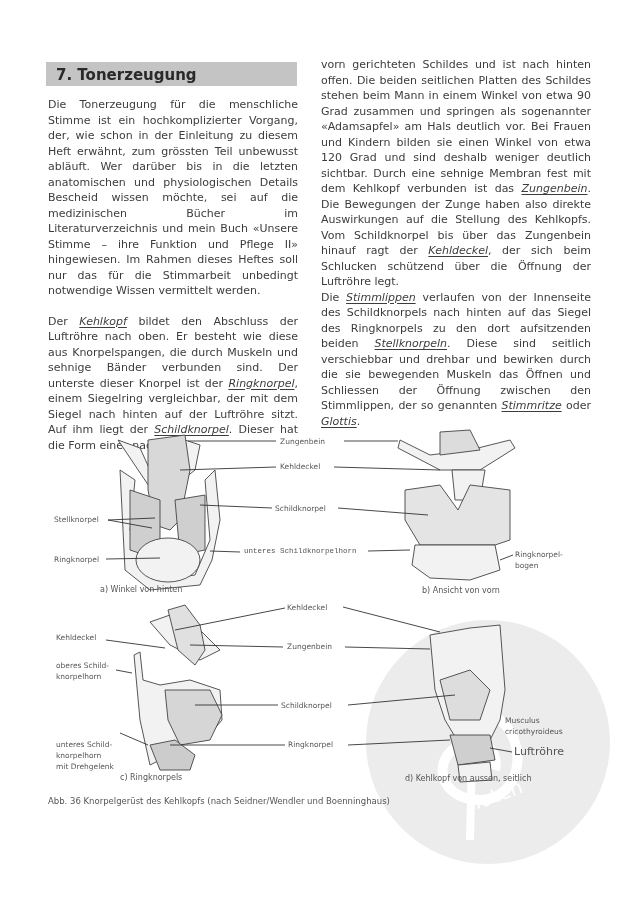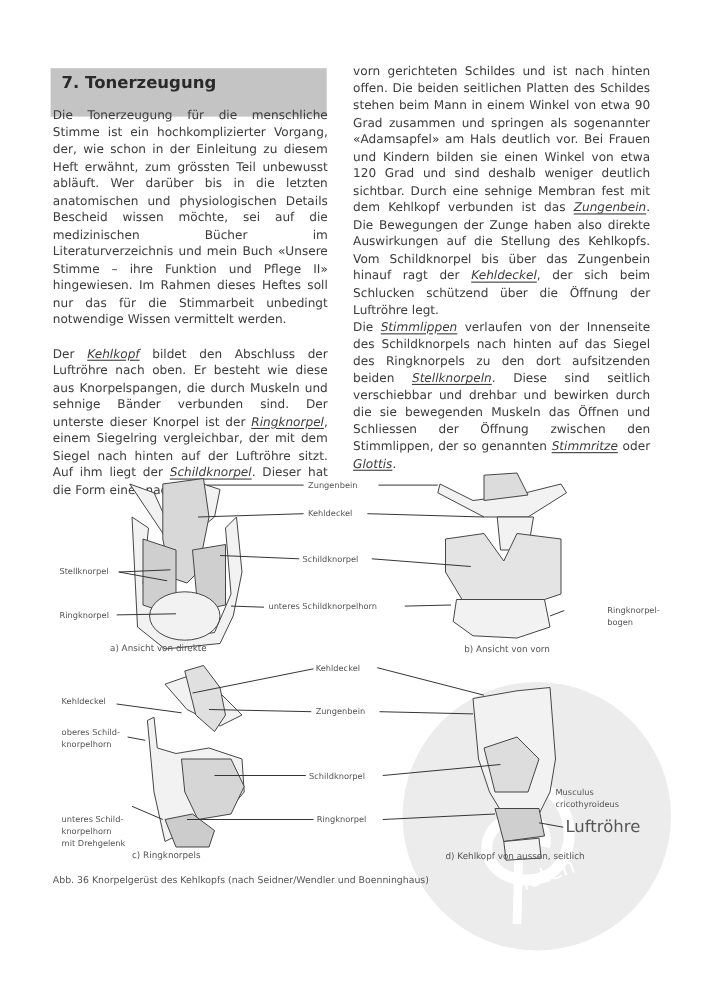--- a/index.html
+++ b/index.html
@@ -2,21 +2,21 @@
 <html><head>
 <meta charset="utf-8">
 <style>
   html, body { margin:0; padding:0; }
   body {
     width:640px; height:900px; background:#ffffff; position:relative; overflow:hidden;
     font-family:"DejaVu Sans", sans-serif; color:#3a3a3a;
   }
   .page { position:absolute; left:0; top:0; width:640px; height:900px; }
   .heading-bar {
-    position:absolute; left:46px; top:62px; width:251px; height:44px;
+    position:absolute; left:46px; top:62px; width:251px; height:24px;
     background:#c4c4c4;
   }
   .heading-bar span {
     position:absolute; left:10px; top:4px; font-size:15px; font-weight:bold; color:#2a2a2a;
   }
   .col {
     position:absolute; font-size:11px; line-height:15.5px; text-align:justify; color:#3c3c3c;
   }
   .col p { margin:0; }
   .col p + p.gap { margin-top:15px; }
@@ -115,31 +115,31 @@
       <line x1="348" y1="745" x2="450" y2="740"></line>
       <line x1="490" y1="748" x2="512" y2="752"></line>
     </g>
   </svg>
 
   <div class="lbl" style="left:280px;top:436px;">Zungenbein</div>
   <div class="lbl" style="left:280px;top:461px;">Kehldeckel</div>
   <div class="lbl" style="left:275px;top:503px;">Schildknorpel</div>
   <div class="lbl" style="left:54px;top:514px;">Stellknorpel</div>
   <div class="lbl" style="left:54px;top:554px;">Ringknorpel</div>
-  <div class="lbl" style="left:244px;top:546px;">unteres Schildknorpelhorn</div>
-  <div class="lbl" style="left:515px;top:549px;margin-left:37px;"><span>Ringknorpel-</span><br><span>bogen</span></div>
-  <div class="cap" style="left:100px;top:585px;">a) Ansicht von direkte</div>
+  <div class="lbl" style="left:244px;top:546px;font-family:Liberation Mono, monospace;">unteres Schildknorpelhorn</div>
+  <div class="lbl" style="left:515px;top:549px;"><span>Ringknorpel-</span><br><span>bogen</span></div>
+  <div class="cap" style="left:100px;top:585px;">a) Winkel von hinten</div>
   <div class="cap" style="left:386px;top:586px;padding-left:36px;">b) Ansicht von vorn</div>
 
   <div class="lbl" style="left:287px;top:602px;">Kehldeckel</div>
   <div class="lbl" style="left:287px;top:641px;">Zungenbein</div>
   <div class="lbl" style="left:281px;top:700px;">Schildknorpel</div>
   <div class="lbl" style="left:288px;top:739px;">Ringknorpel</div>
   <div class="lbl" style="left:56px;top:632px;">Kehldeckel</div>
   <div class="lbl" style="left:56px;top:660px;"><span>oberes Schild-</span><br><span>knorpelhorn</span></div>
   <div class="lbl" style="left:56px;top:727px;margin-top:12px;"><span>unteres Schild-</span><br><span>knorpelhorn</span><br><span>mit Drehgelenk</span></div>
   <div class="lbl" style="left:505px;top:715px;"><span>Musculus</span><br><span>cricothyroideus</span></div>
-  <div class="lbl" style="left:514px;top:746px;font-size:15px;">Luftröhre</div>
+  <div class="lbl" style="left:514px;top:746px;font-size:11px;">Luftröhre</div>
   <div class="cap" style="left:120px;top:773px;">c) Ringknorpels</div>
   <div class="cap" style="left:405px;top:774px;">d) Kehlkopf von aussen, seitlich</div>
 
   <div class="fig-caption">Abb. 36 Knorpelgerüst des Kehlkopfs (nach Seidner/Wendler und Boenninghaus)</div>
 </div>
 
 </body></html>

